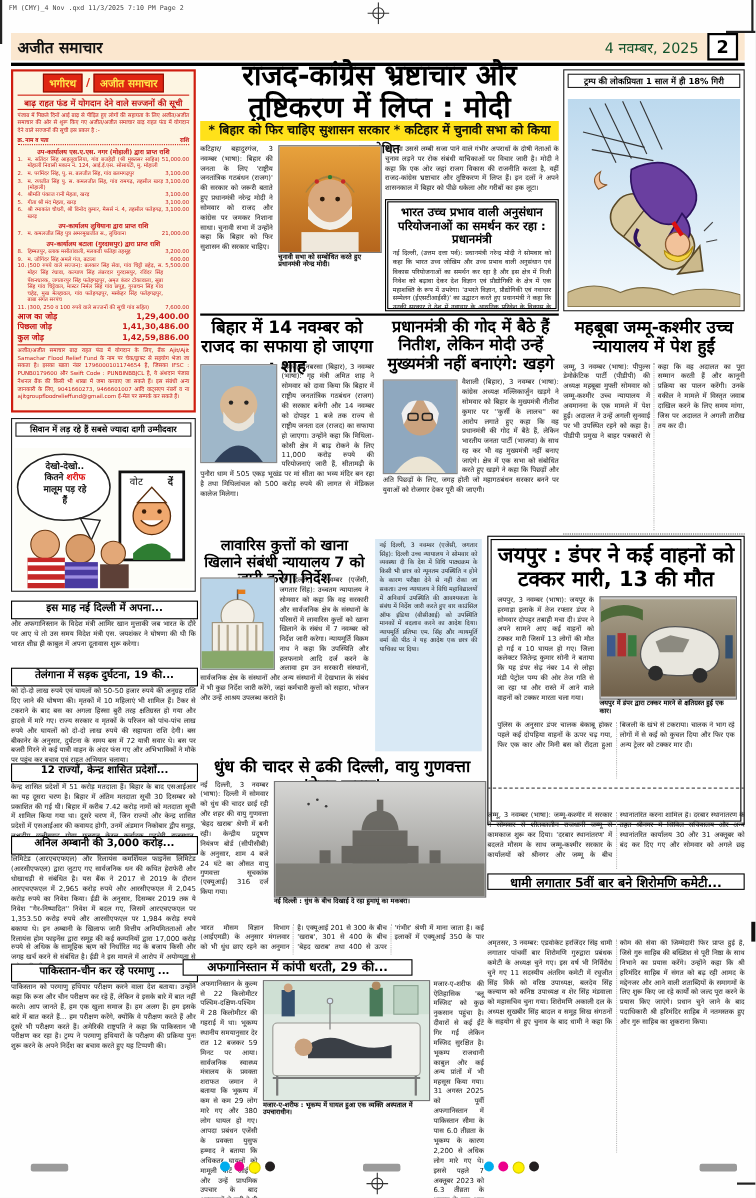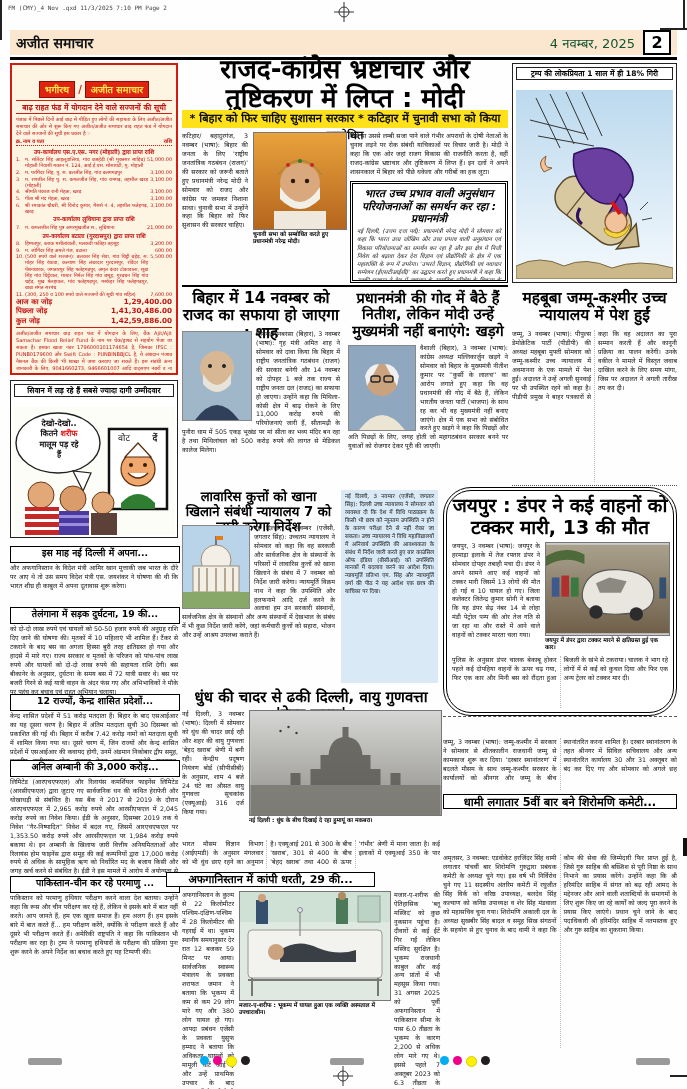--- a/index.html
+++ b/index.html
@@ -16,21 +16,21 @@
   .photo svg{display:block;width:100%;height:100%;}
   .ph-l{float:left;margin:1px 4px 2px 0;border:1px solid #888;}
   
   .masthead{background:#fbe7cf;display:flex;align-items:center;padding:0 6px;box-sizing:border-box;}
   .mh-title{font-weight:bold;font-size:14px;color:#111;}
   .mh-date{margin-left:auto;font-weight:normal;font-size:13px;color:#14532d;margin-right:8px;}
   .mh-page{border:2px solid #000;background:#fff;font-weight:bold;font-size:16px;
            width:24px;height:21px;display:flex;align-items:center;justify-content:center;}
   .thickrule{background:#000;}
   
-  .fund{border:2px solid #cf1d10;background:#fdf5e2;box-sizing:border-box;padding:16px 4px;overflow:hidden;color:#c41414;}
+  .fund{border:2px solid #cf1d10;background:#fdf5e2;box-sizing:border-box;padding:2px 4px;overflow:hidden;color:#c41414;}
   .fund-brandrow{display:flex;align-items:center;justify-content:center;gap:3px;margin-bottom:2px;}
   .fund-brand{background:#df2512;color:#ffe84a;font-weight:bold;font-size:9.5px;padding:1px 5px;border:1px solid #8d0f06;}
   .fund-sep{color:#df2512;font-weight:bold;font-size:10px;}
   .fund-sub{font-weight:bold;font-size:7.6px;text-align:center;border-top:1px solid #cf1d10;border-bottom:1px solid #cf1d10;padding:1px 0;margin-bottom:2px;}
   .fund-intro{font-size:5px;line-height:1.35;text-align:justify;}
   .fund-cols{display:flex;font-weight:bold;font-size:5.2px;border-bottom:1px dotted #cf1d10;margin:1px 0;}
   .fund-sec{font-weight:bold;font-size:5.8px;text-align:center;margin:1.5px 0 0.5px;}
   .fr{display:flex;gap:2px;font-size:4.9px;line-height:1.25;margin-bottom:0.5px;}
   .fno{width:7px;flex:none;}
   .fnm{flex:1;text-align:justify;}
@@ -245,21 +245,21 @@
             <circle cx="58" cy="32" r="2" fill="#c62828"></circle>
           <circle cx="39" cy="48" r="2.2" fill="#2b1a0c"></circle>
             <circle cx="53" cy="48" r="2.2" fill="#2b1a0c"></circle>
           <rect x="20" y="78" width="52" height="18" fill="#efe8dc"></rect>
         </svg>
       </div>
       <div class="cap" style="margin-top:1px;">चुनावी सभा को सम्बोधित करते हुए प्रधानमंत्री नरेन्द्र मोदी।</div>
     </div>
     <div style="flex:1;display:flex;flex-direction:column;gap:3px;">
       <div class="bd" style="height:46px;overflow:hidden;">वर्षों या उससे लम्बी सजा पाने वाले गंभीर अपराधों के दोषी नेताओं के चुनाव लड़ने पर रोक संबंधी याचिकाओं पर विचार जारी है। मोदी ने कहा कि एक ओर जहां राजग विकास की राजनीति करता है, वहीं राजद-कांग्रेस भ्रष्टाचार और तुष्टिकरण में लिप्त हैं। इन दलों ने अपने शासनकाल में बिहार को पीछे धकेला और गरीबों का हक लूटा।</div>
-      <div class="pmbox" style="flex:1;overflow:hidden;font-style:italic;">
+      <div class="pmbox" style="flex:1;overflow:hidden;">
         <div class="hl">भारत उच्च प्रभाव वाली अनुसंधान परियोजनाओं का समर्थन कर रहा : प्रधानमंत्री</div>
         <div class="bd" style="font-size:5.8px;">नई दिल्ली, (उत्तम दत्ता पर्व): प्रधानमंत्री नरेन्द्र मोदी ने सोमवार को कहा कि भारत उच्च जोखिम और उच्च प्रभाव वाली अनुसंधान एवं विकास परियोजनाओं का समर्थन कर रहा है और इस क्षेत्र में निजी निवेश को बढ़ावा देकर देश विज्ञान एवं प्रौद्योगिकी के क्षेत्र में एक महाशक्ति के रूप में उभरेगा। 'उभरते विज्ञान, प्रौद्योगिकी एवं नवाचार सम्मेलन (ईएसटीआईसी)' का उद्घाटन करते हुए प्रधानमंत्री ने कहा कि उनकी सरकार ने देश में नवाचार के आधुनिक परिवेश के विकास के लिए महत्वपूर्ण सुधार पेश किए हैं।</div>
       </div>
     </div>
   </div>
   <div class="abs hline" style="left:182px;top:285px;width:326px;height:1.5px;"></div>
 
   <div class="abs cartoonbox" style="left:512px;top:63px;width:165px;height:220px;">
     <div class="cartooncap">ट्रम्प की लोकप्रियता 1 साल में ही 18% गिरी</div>
     <div style="position:absolute;left:3px;top:26px;width:157px;height:189px;">
@@ -357,21 +357,21 @@
           <rect x="0" y="66" width="66" height="16" fill="#88a86a"></rect>
         </svg>
     </span>
     <span>नई दिल्ली, 3 नवम्बर (एजेंसी, जगतार सिंह): उच्चतम न्यायालय ने सोमवार को कहा कि वह सरकारी और सार्वजनिक क्षेत्र के संस्थानों के परिसरों में लावारिस कुत्तों को खाना खिलाने के संबंध में 7 नवम्बर को निर्देश जारी करेगा। न्यायमूर्ति विक्रम नाथ ने कहा कि उपस्थिति और हलफनामे आदि दर्ज करने के अलावा हम उन सरकारी संस्थानों, सार्वजनिक क्षेत्र के संस्थानों और अन्य संस्थानों में देखभाल के संबंध में भी कुछ निर्देश जारी करेंगे, जहां कर्मचारी कुत्तों को सहारा, भोजन और उन्हें आश्रय उपलब्ध कराते हैं।</span>
   </div>
 
   <div class="abs bluebox" style="left:341px;top:490px;width:97px;height:193px;">
     <div class="bd">नई दिल्ली, 3 नवम्बर (एजेंसी, जगतार सिंह): दिल्ली उच्च न्यायालय ने सोमवार को व्यवस्था दी कि देश में विधि पाठ्यक्रम के किसी भी छात्र को न्यूनतम उपस्थिति न होने के कारण परीक्षा देने से नहीं रोका जा सकता। उच्च न्यायालय ने विधि महाविद्यालयों में अनिवार्य उपस्थिति की आवश्यकता के संबंध में निर्देश जारी करते हुए बार काउंसिल ऑफ इंडिया (बीसीआई) को उपस्थिति मानकों में बदलाव करने का आदेश दिया। न्यायमूर्ति प्रतिभा एम. सिंह और न्यायमूर्ति वर्मा की पीठ ने यह आदेश एक छात्र की याचिका पर दिया।</div>
   </div>
 
-  <div class="abs dbl" style="left:443px;top:487px;width:234px;height:229px;border-radius:28px;">
+  <div class="abs dbl" style="left:443px;top:487px;width:234px;height:263px;">
     <div class="hl" style="font-size:19px;line-height:1.18;">जयपुर : डंपर ने कई वाहनों को टक्कर मारी, 13 की मौत</div>
     <div style="display:flex;gap:5px;margin-top:3px;">
       <div class="bd" style="width:88px;flex:none;height:112px;overflow:hidden;">जयपुर, 3 नवम्बर (भाषा): जयपुर के हरमाड़ा इलाके में तेज रफ्तार डंपर ने सोमवार दोपहर तबाही मचा दी। डंपर ने अपने सामने आए कई वाहनों को टक्कर मारी जिसमें 13 लोगों की मौत हो गई व 10 घायल हो गए। जिला कलेक्टर जितेन्द्र कुमार सोनी ने बताया कि यह डंपर सेढ़ नंबर 14 से लोहा मंडी पेट्रोल पम्प की ओर तेज गति से जा रहा था और रास्ते में आने वाले वाहनों को टक्कर मारता चला गया।</div>
       <div style="flex:1;">
         <div class="photo" style="width:100%;height:92px;border:1px solid #777;">
           <svg viewBox="0 0 128 92">
               <defs>
                 <linearGradient id="jg" x1="0" y1="0" x2="0" y2="1">
                   <stop offset="0" stop-color="#a9a18c"></stop>
                   <stop offset="1" stop-color="#70604a"></stop>

